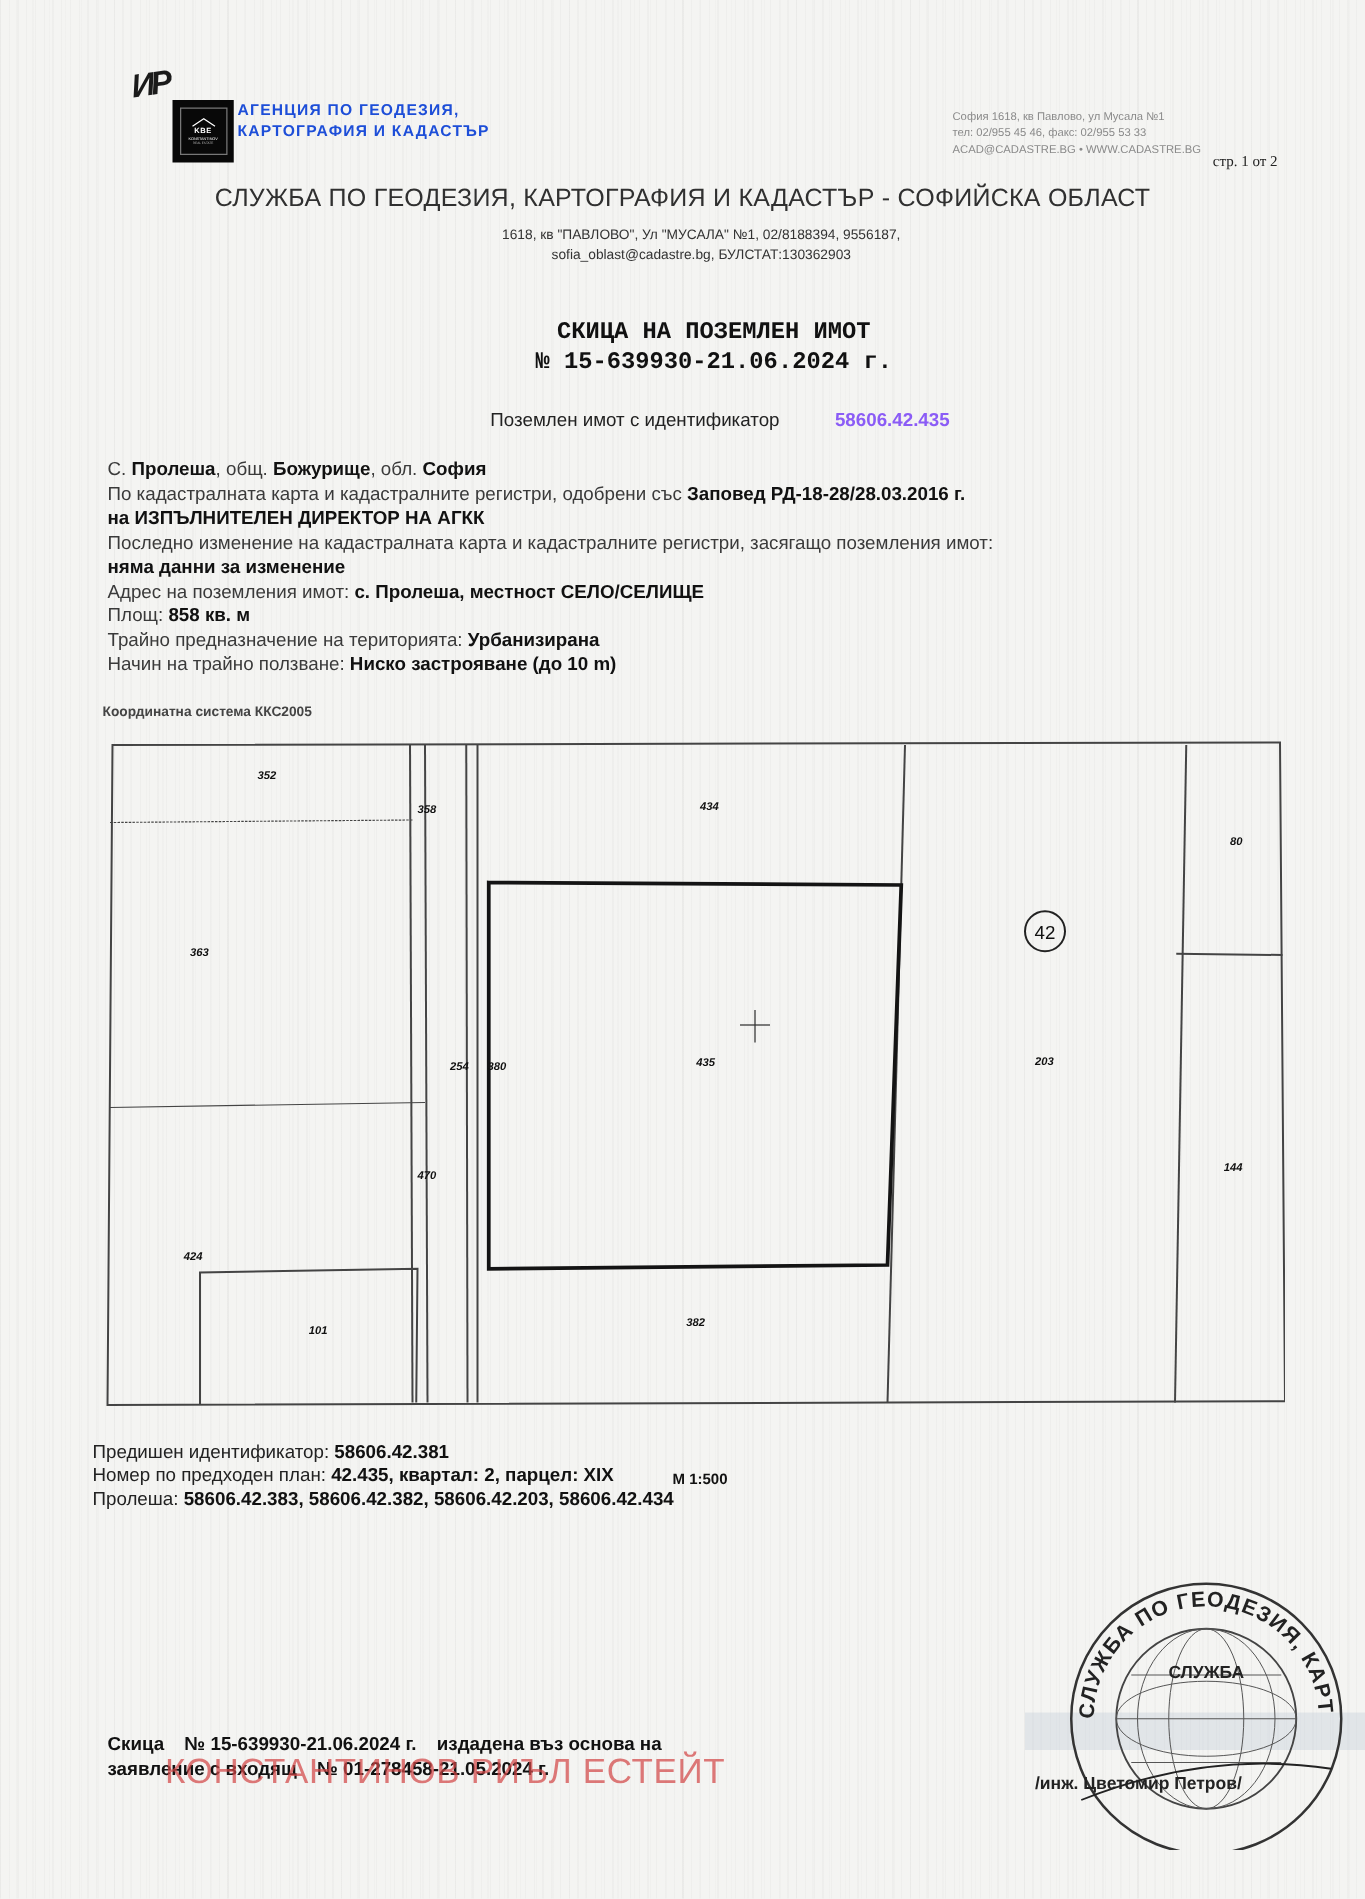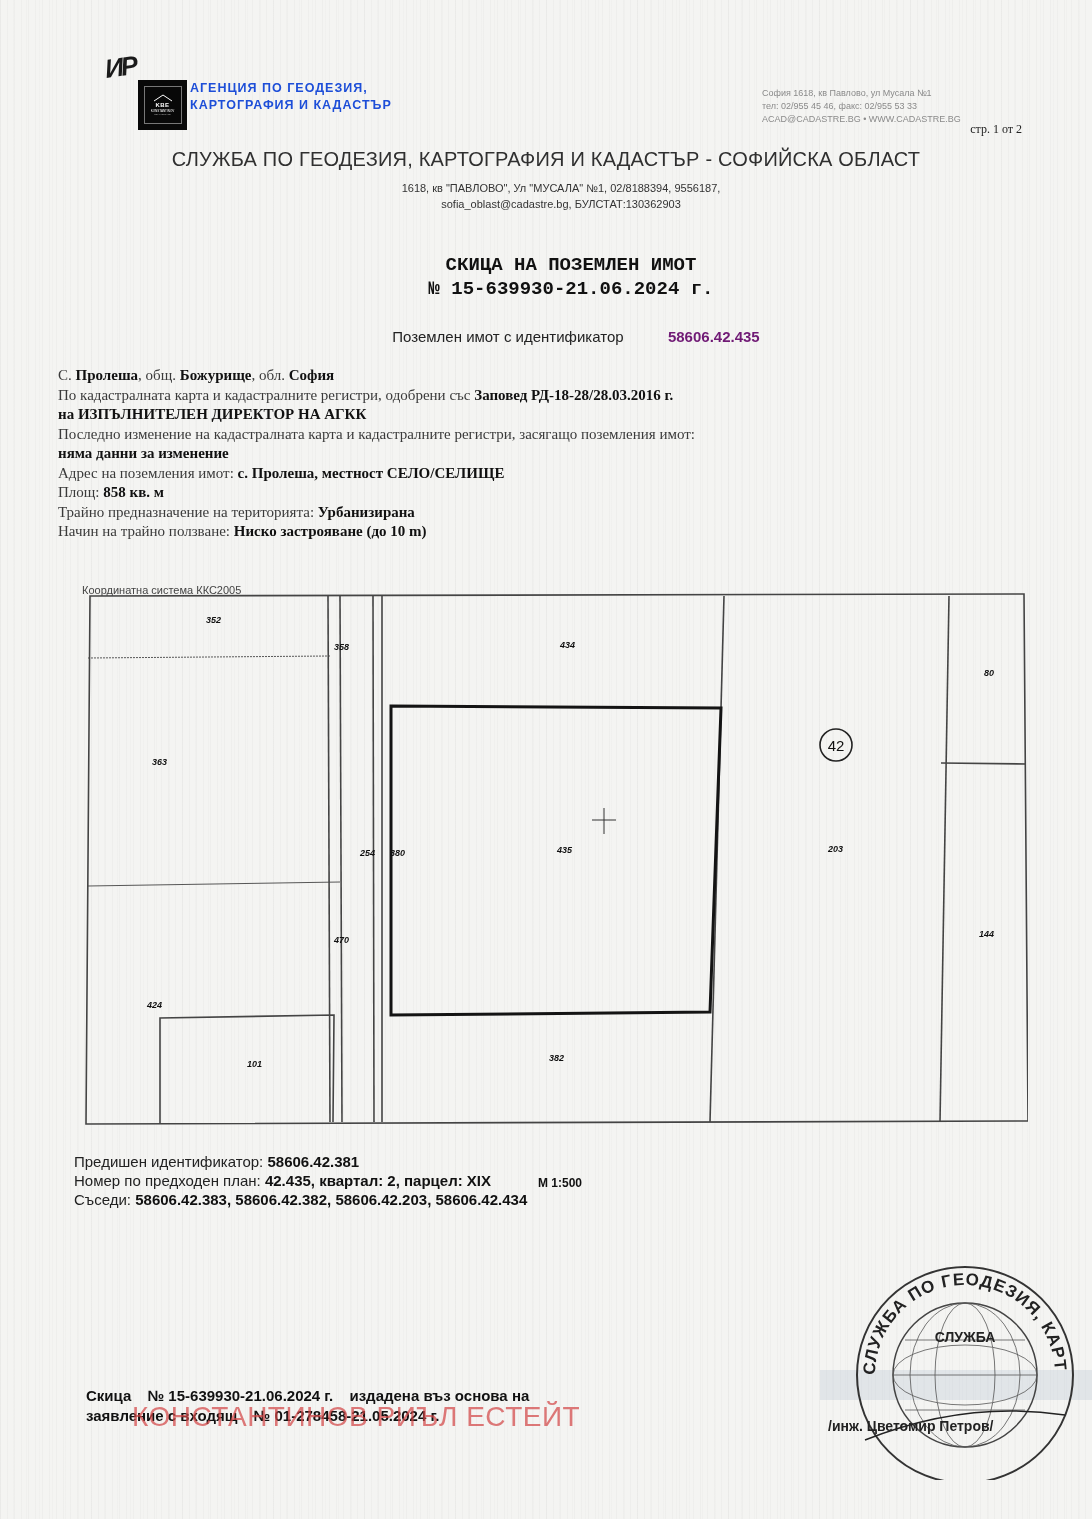--- a/index.html
+++ b/index.html
@@ -23,25 +23,25 @@
   .logo .l1 { color:#fff; font-size:6px; font-weight:bold; letter-spacing:0.5px; }
   .logo .l2 { color:#fff; font-size:3px; margin-top:1px; }
   .logo .l3 { color:#aaa; font-size:2.5px; }
   .agency { left:190px; top:80px; font-size:12.5px; font-weight:bold; color:#1d4ed8; line-height:17px; letter-spacing:1px; filter:blur(0.4px); }
   .contact { left:762px; top:62px; font-size:9px; color:#8a8a8a; line-height:13px; filter:blur(0.5px);margin-top:25px; }
   .pageno { right:70px; top:122px; font-size:12px; color:#222;font-family:Liberation Serif, serif; }
   .service-title { left:0; right:0; top:148px; text-align:center; font-size:20px; color:#303030; letter-spacing:0.2px; }
   .service-addr { left:0; right:0; top:180px; text-align:center; font-size:11px; color:#333; line-height:16px; padding-left:30px; }
   .doc-title { left:0; right:0; top:253px; text-align:center; font-size:19px; font-weight:bold; color:#111; line-height:24px; padding-left:50px;font-family:Liberation Mono, monospace; }
   .ident { left:0; right:0; top:328px; text-align:center; font-size:15px; color:#222; padding-left:60px; }
-  .ident b { color:#701a75;margin-left:36px; }
-  .info { left:58px; top:366px; font-size:15px; line-height:19.5px; color:#3a3a3a;font-family:Liberation Serif, serif; }
+  .ident b { color:#8b5cf6;margin-left:36px; }
+  .info { left:86px; top:366px; font-size:15px; line-height:19.5px; color:#3a3a3a; }
   .info b { color:#111; }
   .info div { white-space:nowrap; }
-  .coord-label { left:82px; top:584px; font-size:11px; color:#444; }
+  .coord-label { left:82px; top:564px; font-size:11px; color:#444;font-weight:bold; }
   .map { left:84px; top:588px; width:944px; height:540px; }
   .scale { left:524px; top:1176px; font-size:12px; font-weight:bold; color:#111;margin-left:14px; }
   .after { left:74px; top:1152px; font-size:15px; line-height:19px; color:#222; }
   .after b { color:#111; }
   .footer { left:74px; top:1386px; font-size:15px; line-height:20px; color:#222; }
   .footer b { color:#111;margin-left:12px; }
   .watermark { left:132px; top:1401px; font-size:28px; color:rgba(210,70,70,0.72); letter-spacing:0.5px; white-space:nowrap; }
   .stamp { left:845px; top:1250px; width:240px; height:230px; }
   .signer { left:828px; top:1418px; font-size:14px; font-weight:bold; color:#222; }
   .sign-band { left:820px; top:1370px; width:272px; height:30px; background:rgba(190,200,215,0.35); }
@@ -181,21 +181,21 @@
 <div class="abs after">
   <div>
     <span>Предишен идентификатор:</span>
     <b>58606.42.381</b>
   </div>
   <div>
     <span>Номер по предходен план:</span>
     <b>42.435, квартал: 2, парцел: XIX</b>
   </div>
   <div>
-    <span>Съседи:</span>
+    <span>Пролеша:</span>
     <b>58606.42.383, 58606.42.382, 58606.42.203, 58606.42.434</b>
   </div>
 </div>
 
 <div class="abs sign-band"></div>
 <svg class="abs stamp" viewBox="0 0 240 230" width="240" height="230">
   <defs>
     <path id="stampArc" d="M 30,125 A 90,90 0 1,1 210,125"></path>
   </defs>
   <circle cx="120" cy="125" r="108" fill="none" stroke="#333" stroke-width="2"></circle>

